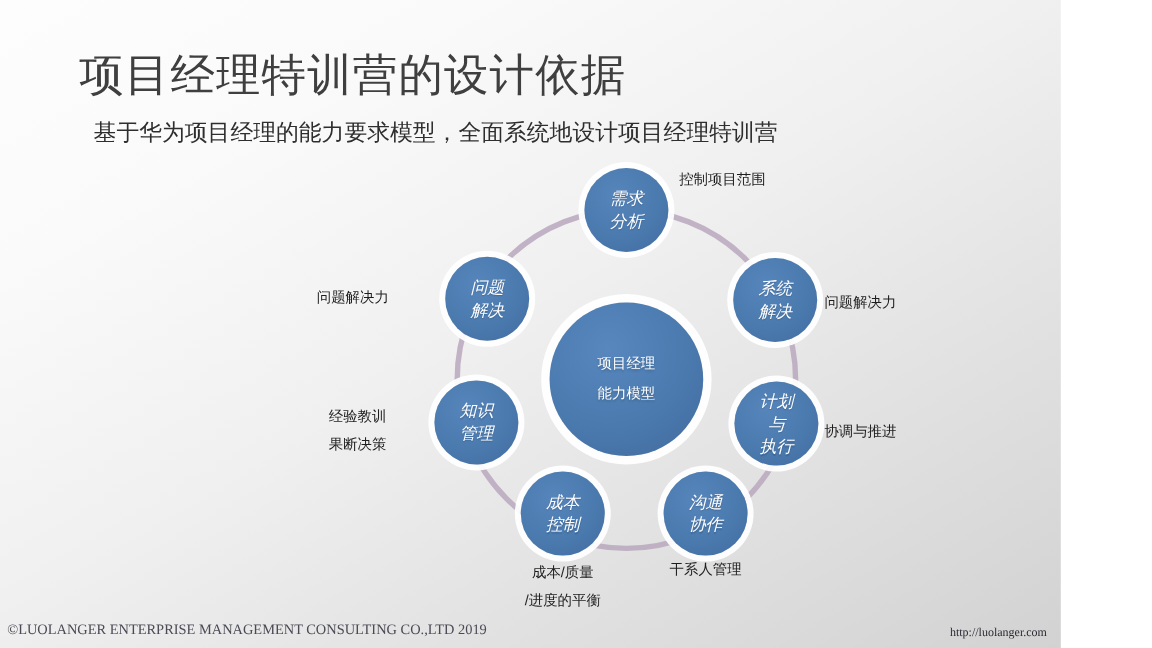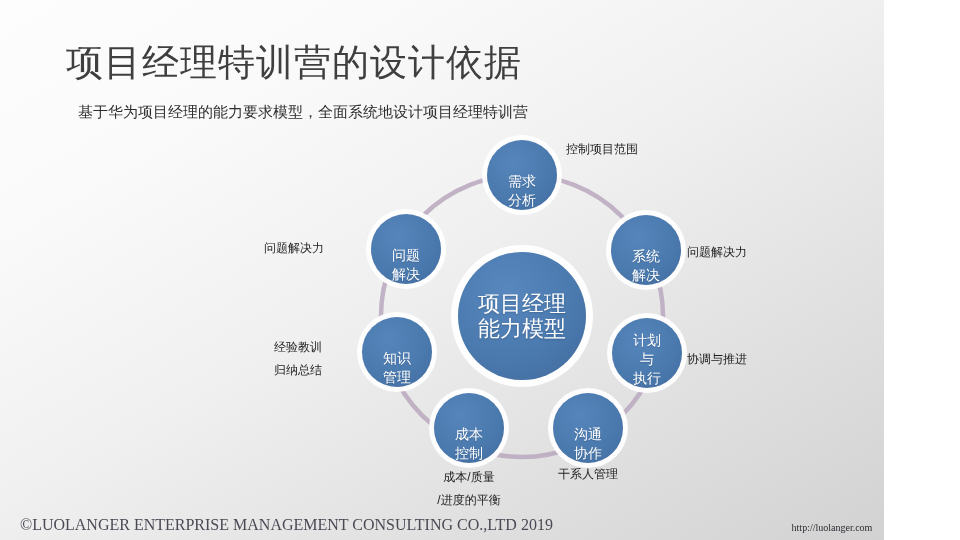--- a/index.html
+++ b/index.html
@@ -28,21 +28,21 @@
     font-size: 37px;
     line-height: 50px;
     color: #3f3f3f;
     letter-spacing: 1px;
     white-space: nowrap;
   }
   #subtitle {
     position: absolute;
     left: 78px;
     top: 99px;
-    font-size: 15px;
+    font-size: 19px;
     line-height: 26px;
     color: #2e2e2e;
     white-space: nowrap;
   }
 
   
   #diagram {
     position: absolute;
     left: 0;
     top: 0;
@@ -58,25 +58,26 @@
     pointer-events: none;
   }
 
   .node {
     position: absolute;
     border-radius: 50%;
     background: radial-gradient(circle at 38% 32%, #5685bb 0%, #4a79ae 55%, #436f a2 100%);
     background: radial-gradient(circle at 38% 32%, #5685bb 0%, #4a79ae 58%, #416c9f 100%);
     box-shadow: 0 0 0 5px rgba(255,255,255,0.93), 0 1px 3px rgba(0,0,0,0.10);
     display: flex;
-    align-items: flex-end;
+    align-items: center;
     justify-content: center;
     text-align: center;
     color: #ffffff;
     box-sizing: border-box;
+    font-style: italic;
   }
   .node .node-text {
     font-size: 14px;
     line-height: 19px;
     color: #ffffff;
     white-space: pre-line;
     text-shadow: 0 1px 1px rgba(0,0,0,0.18);
   }
   #center-node {
     position: absolute;
@@ -87,45 +88,45 @@
     border-radius: 50%;
     background: radial-gradient(circle at 38% 30%, #5787bd 0%, #4a79ae 58%, #41699b 100%);
     box-shadow: 0 0 0 7px rgba(255,255,255,0.95), 0 2px 5px rgba(0,0,0,0.12);
     display: flex;
     align-items: center;
     justify-content: center;
     text-align: center;
     box-sizing: border-box;
   }
   #center-node .node-text {
-    font-size: 22px;
+    font-size: 12px;
     line-height: 25px;
     color: #ffffff;
     white-space: pre-line;
     text-shadow: 0 1px 2px rgba(0,0,0,0.20);
   }
 
   .outer-label {
     position: absolute;
     font-size: 12px;
     line-height: 23px;
     color: #1d1d1d;
     white-space: pre-line;
   }
   .outer-label.al-left  { text-align: left; }
   .outer-label.al-right { text-align: left; }
   .outer-label.al-center{ text-align: center; }
 
   
   #footer-copyright {
     position: absolute;
-    left: 20px;
+    left: 6px;
     bottom: 9px;
     font-family: "Liberation Serif", "DejaVu Serif", serif;
-    font-size: 16px;
+    font-size: 12px;
     line-height: 13px;
     color: #4a4a55;
     white-space: nowrap;
   }
   #footer-url {
     position: absolute;
     right: 10px;
     bottom: 6px;
     width: 84px;
     font-family: "Liberation Serif", "DejaVu Serif", serif;
@@ -190,21 +191,21 @@
     <div class="outer-label al-right" style="left:687px; top:241px;">问题解决力</div>
 
     <div class="outer-label al-right" style="left:687px; top:348px;">协调与推进</div>
 
     <div class="outer-label al-center" style="left:508px; top:463px; width:160px;">干系人管理</div>
 
     <div class="outer-label al-center" style="left:389px; top:466px; width:160px;">成本/质量
 /进度的平衡</div>
 
     <div class="outer-label al-left" style="left:274px; top:336px; width:72px;">经验教训
-归纳总结</div>
+果断决策</div>
 
     <div class="outer-label al-left" style="left:264px; top:237px; width:90px;">问题解决力</div>
 
   </div>
 
   <div id="footer-copyright">©LUOLANGER  ENTERPRISE MANAGEMENT CONSULTING CO.,LTD  2019</div>
   <div id="footer-url">http://luolanger.com</div>
 
 </div>
 

